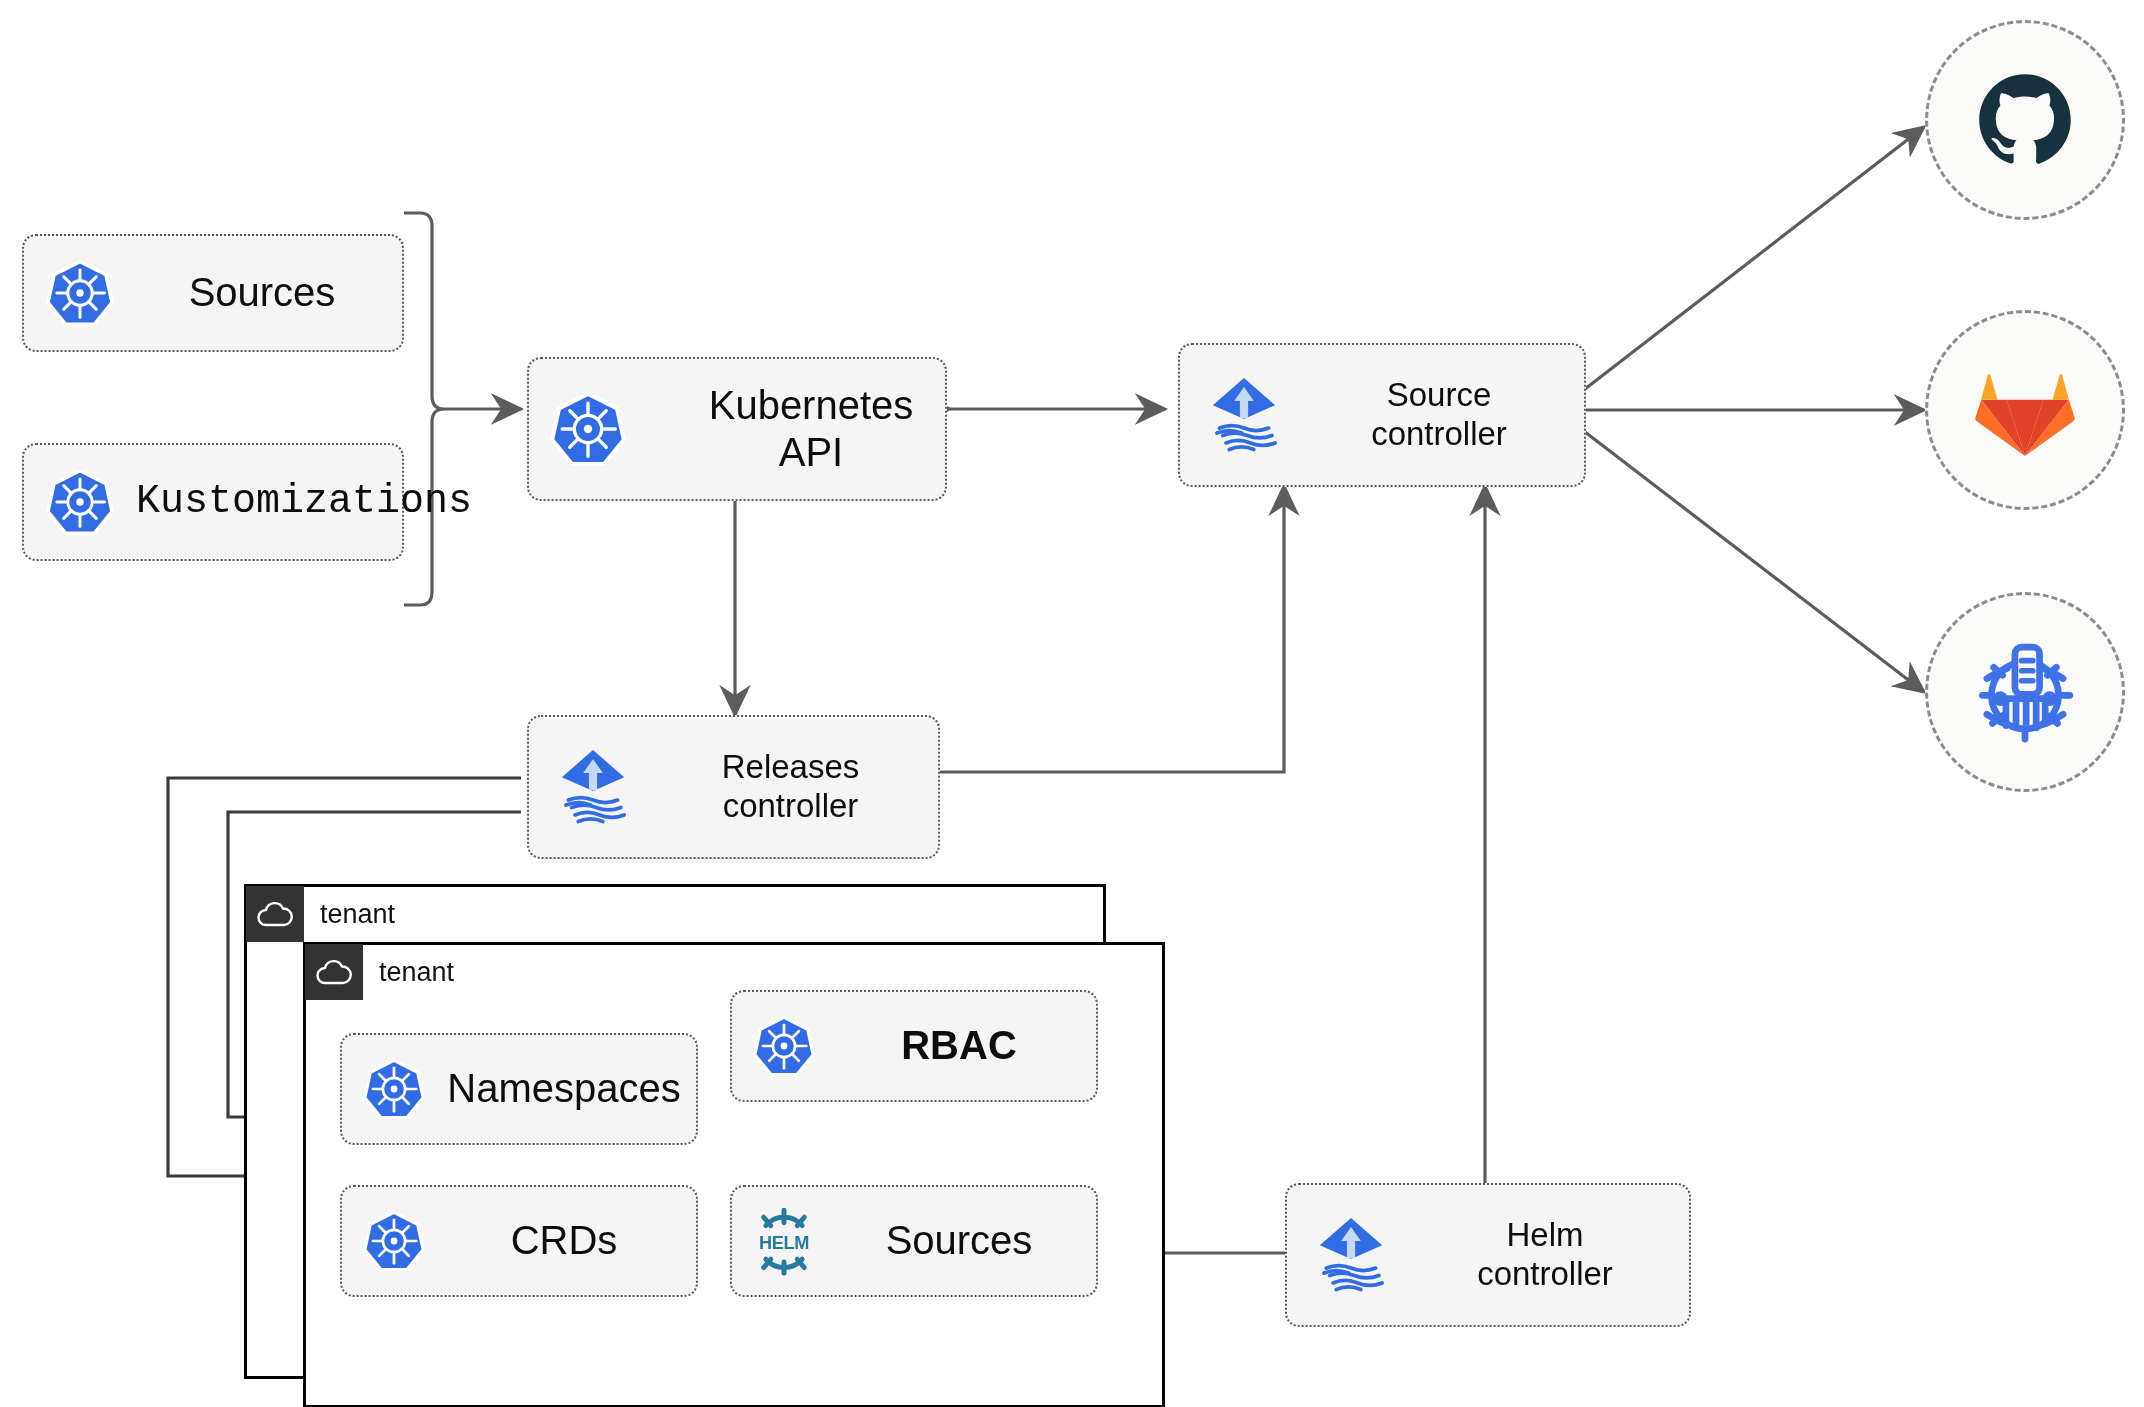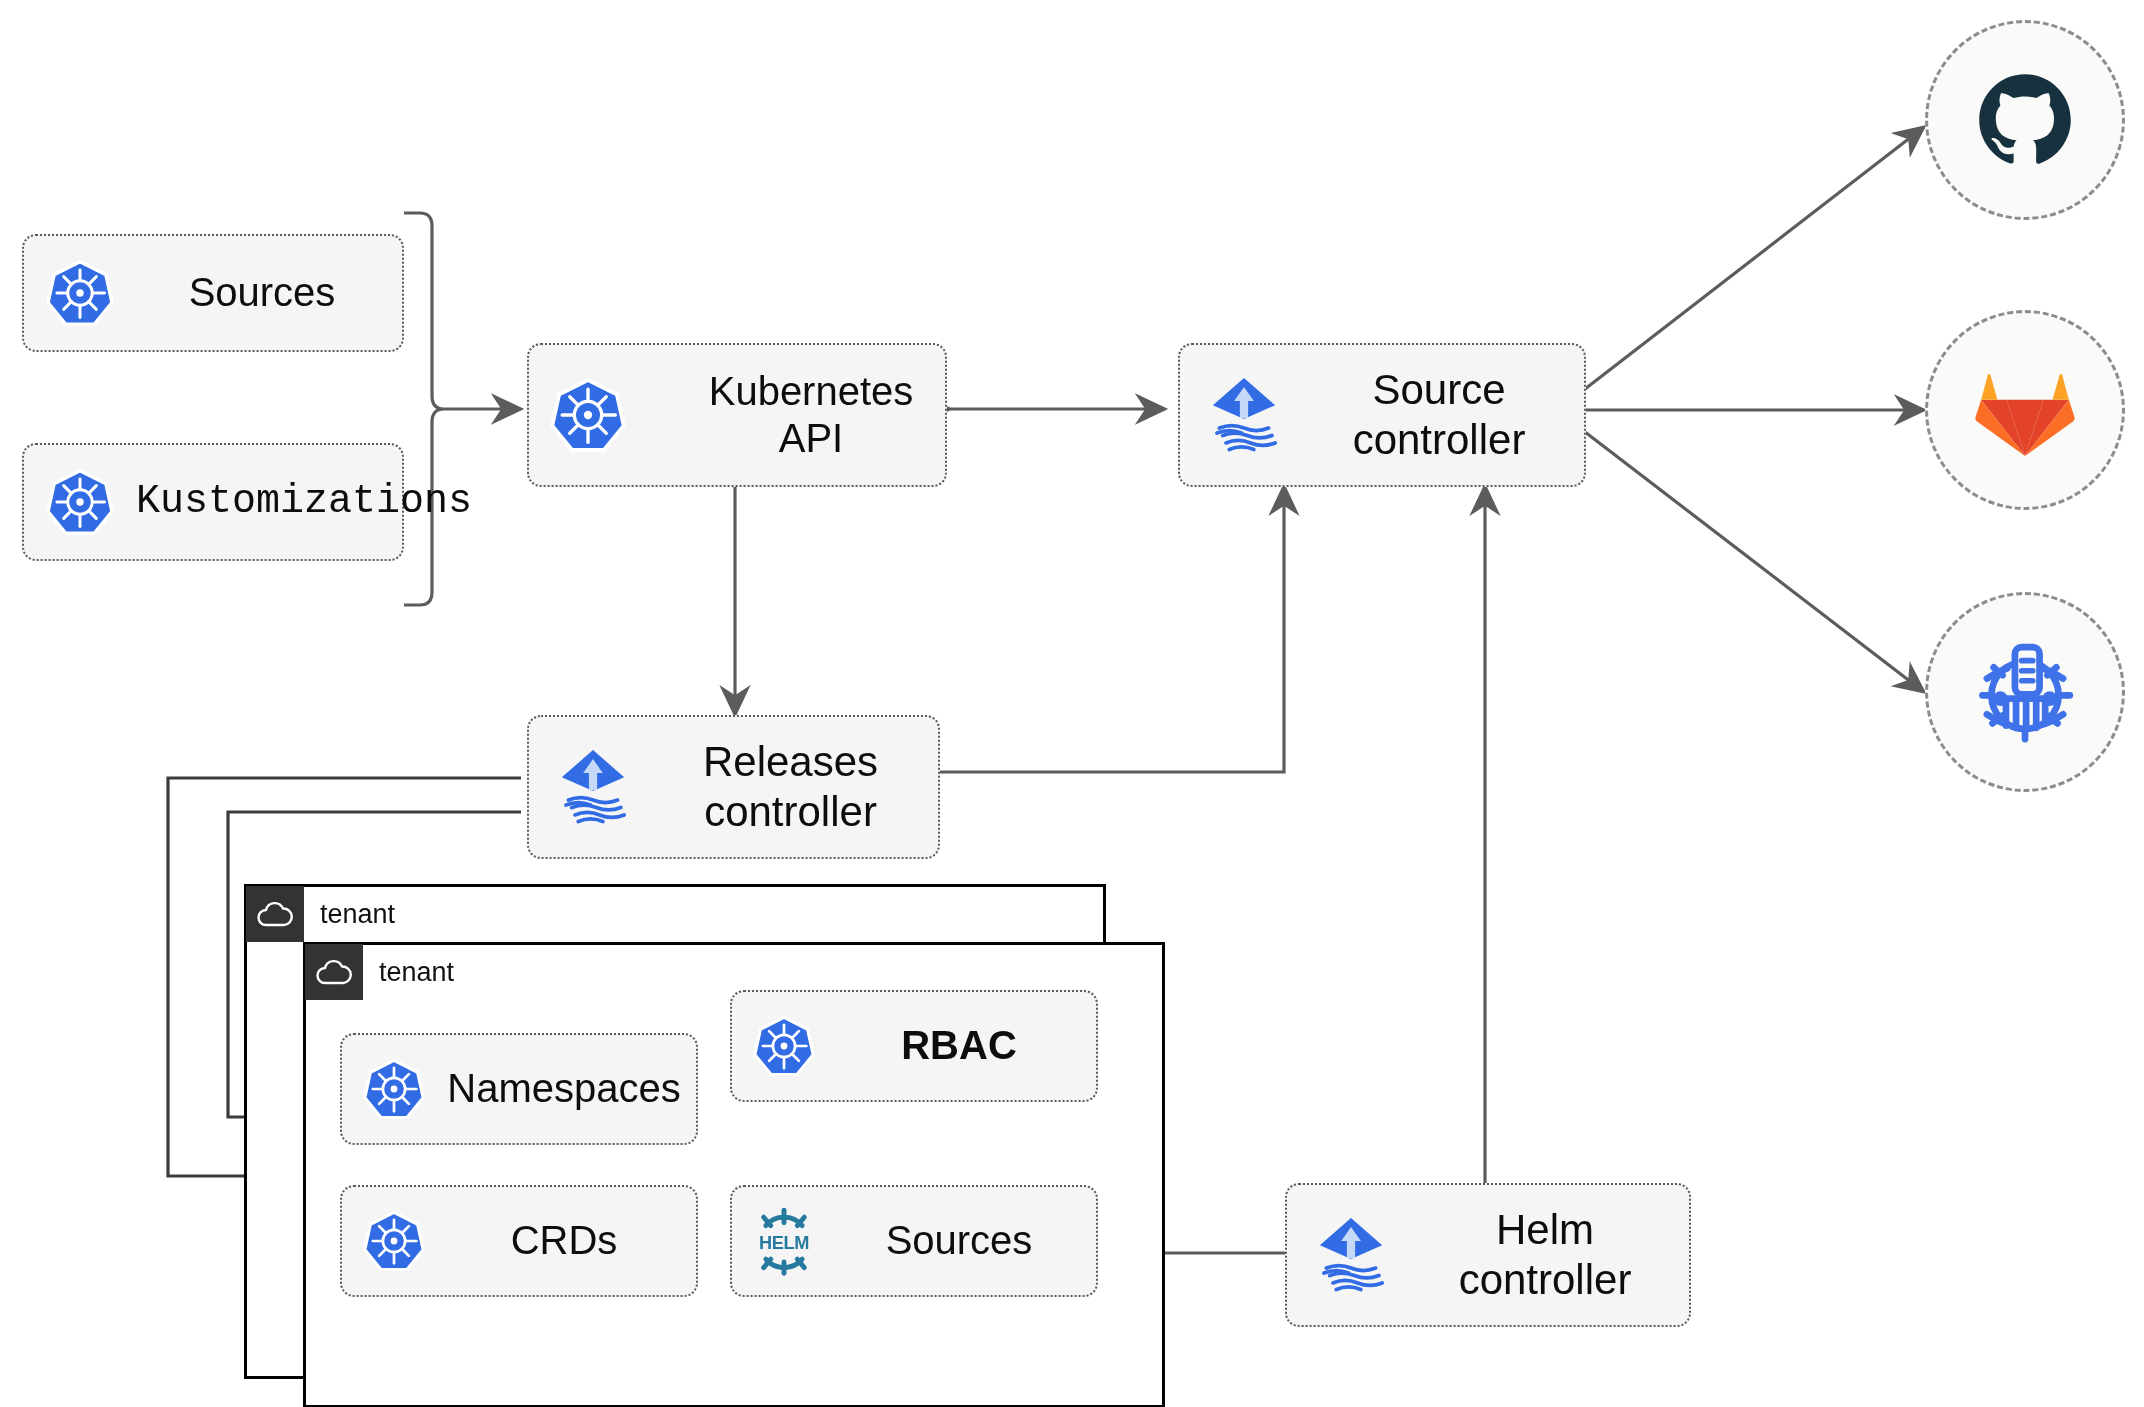--- a/index.html
+++ b/index.html
@@ -19,21 +19,21 @@
   .node .ico{flex:0 0 auto;display:flex;align-items:center;justify-content:center;}
   .node .lbl{
     flex:1 1 auto;
     text-align:center;
     color:#0d0d0d;
     font-size:40px;
     line-height:1.18;
     white-space:pre-line;
     padding-right:14px;
   }
-  .node.two-line .lbl{font-size:42px;}
+  .node.two-line .lbl{font-size:33px;}
 
   
   .circle{
     position:absolute;
     border:3px dashed #8c8c8c;
     border-radius:50%;
     background:#fafaf8;
     display:flex;align-items:center;justify-content:center;
     box-sizing:border-box;
   }
@@ -188,21 +188,21 @@
           <line x1="63" y1="63" x2="74" y2="74"></line>
           <line x1="74" y1="26" x2="63" y2="37"></line>
           <line x1="37" y1="63" x2="26" y2="74"></line>
         </g>
         <circle cx="50" cy="50" r="5.5" fill="#ffffff"></circle>
       </svg>
     </div>
     <div class="lbl">Kustomizations</div>
   </div>
 
-  <div class="node" style="left:527px;top:343px;width:420px;height:144px;gap:44px;">
+  <div class="node" style="left:527px;top:357px;width:420px;height:144px;gap:44px;">
     <div class="ico" style="width:118px;">
       <svg width="76" height="76" viewBox="0 0 100 100" aria-hidden="true">
         <polygon points="50,4 88,23 97,64 71,96 29,96 3,64 12,23" fill="#326ce5" stroke="#ffffff" stroke-width="5" stroke-linejoin="round"></polygon>
         <g fill="none" stroke="#ffffff" stroke-width="4.4" stroke-linecap="round">
           <circle cx="50" cy="50" r="18"></circle>
           <line x1="50" y1="16" x2="50" y2="32"></line>
           <line x1="50" y1="68" x2="50" y2="86"></line>
           <line x1="16" y1="50" x2="32" y2="50"></line>
           <line x1="68" y1="50" x2="86" y2="50"></line>
           <line x1="26" y1="26" x2="37" y2="37"></line>

